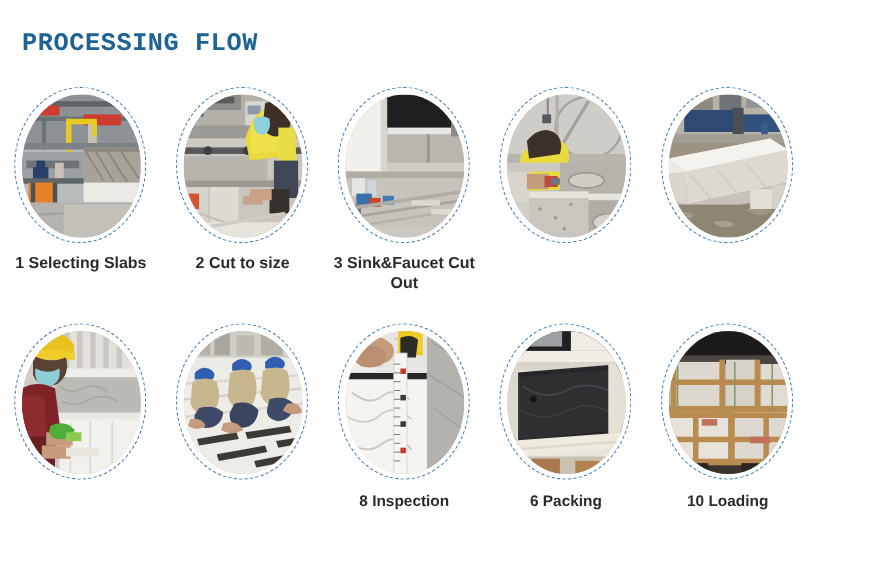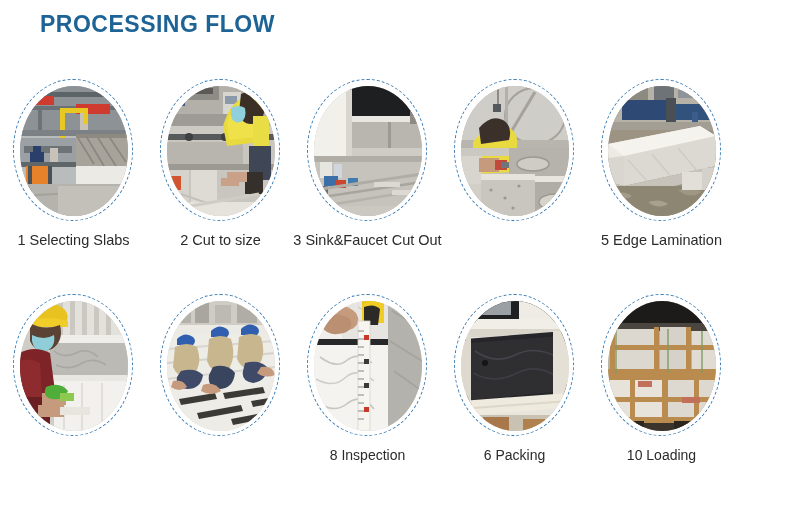--- a/index.html
+++ b/index.html
@@ -5,27 +5,26 @@
   html,body{margin:0;padding:0;}
   body{
     width:790px;height:520px;
     background:#ffffff;
     font-family:"Liberation Sans","DejaVu Sans",sans-serif;
     overflow:hidden;
     position:relative;
   }
   .page-title{
     position:absolute;
-    left:20px; top:11px;
+    left:20px; top:26px;
     font-size:23px;
     font-weight:bold;
     letter-spacing:0.5px;
     color:#1e6395;
-    font-family:Liberation Sans, sans-serif;
-    margin-left:20px;
+    font-family:Liberation Mono, monospace;
   }
   .flow-grid{
     position:absolute;
     left:0; top:78px;
     width:790px;
   }
   .flow-row{
     display:flex;
     flex-direction:row;
     width:790px;
@@ -64,20 +63,21 @@
   }
   .photo svg{display:block;width:108px;height:130px;}
   .step-label{
     margin-top:7px;
     font-size:14.5px;
     line-height:18px;
     color:#2b2b2b;
     text-align:center;
     width:150px;
     font-family:"Liberation Sans","DejaVu Sans",sans-serif;
+    font-weight:bold;
   }
   .row2 .step-label{font-size:14px;}
 </style>
 </head>
 <body>
 
 <div class="page-title">PROCESSING FLOW</div>
 
 <div class="flow-grid">
 
@@ -256,21 +256,20 @@
             <path d="M0 96 L16 100 L108 80 L108 90 L16 112 L0 106 Z" fill="#c7c3bb"></path>
             <rect x="0" y="100" width="108" height="30" fill="#8d8673"></rect>
             <path d="M6 108 q10 -4 18 2 q-8 6 -18 -2 z" fill="#a39c88"></path>
             <path d="M40 116 q12 -4 20 2 q-10 6 -20 -2 z" fill="#a8a18d"></path>
             <path d="M70 104 q14 -4 24 2 q-12 8 -24 -2 z" fill="#9e9783"></path>
             <rect x="74" y="86" width="20" height="18" fill="#e2dfd8"></rect>
             <rect x="94" y="82" width="14" height="22" fill="#d4d1ca"></rect>
           </svg>
         </div>
       </div>
-      <div class="step-label">5 Edge Lamination</div>
     </div>
 
   </div>
 
   <div class="flow-row row2">
 
     <div class="flow-step">
       <div class="circle-wrap">
         <div class="dash-ring"></div>
         <div class="photo">

